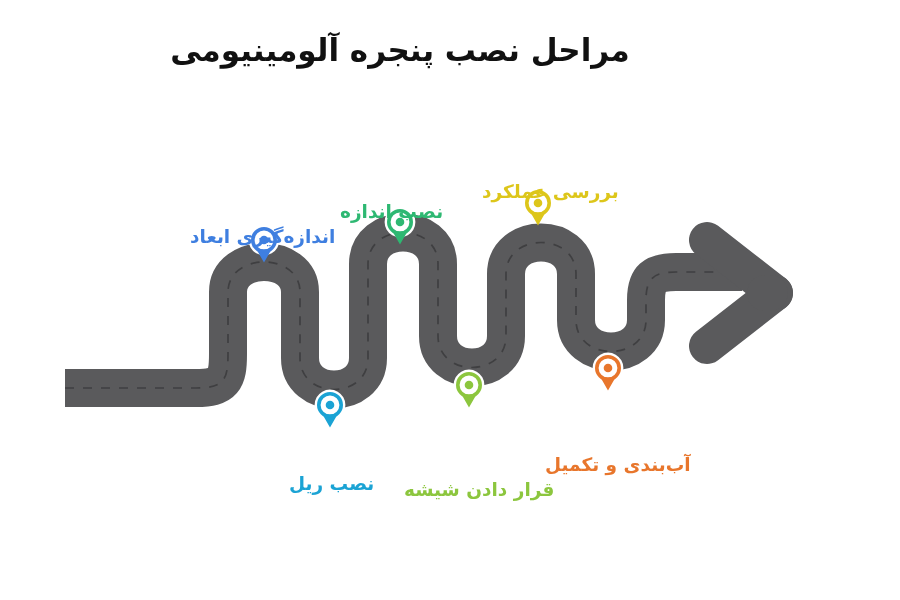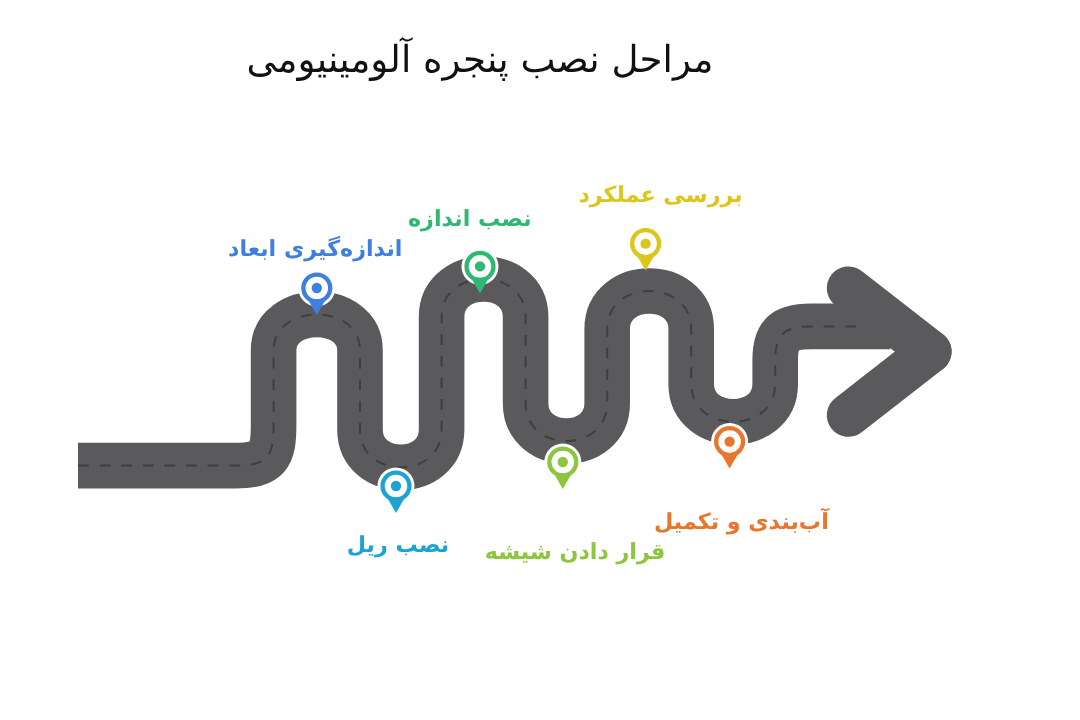--- a/index.html
+++ b/index.html
@@ -21,39 +21,40 @@
     height: 600px;
     background: #ffffff;
   }
   #page-title {
     position: absolute;
     left: 0;
     top: 30px;
     width: 800px;
     text-align: center;
     font-size: 31px;
-    font-weight: normal;
+    font-weight: bold;
     color: #111111;
     direction: rtl;
     letter-spacing: -0.3px;
     line-height: 1.3;
     white-space: nowrap;
   }
   #roadmap-svg {
     position: absolute;
     left: 0;
     top: 0;
   }
   .step-label {
     position: absolute;
     direction: rtl;
     font-size: 18.5px;
     font-weight: bold;
     white-space: nowrap;
     line-height: 1.2;
+    margin-top: 29px;
   }
 </style>
 </head>
 <body>
 
 <div id="stage">
 
   <div id="page-title">مراحل نصب پنجره آلومینیومی</div>
 
   <svg id="roadmap-svg" width="900" height="600" viewBox="0 0 900 600">

